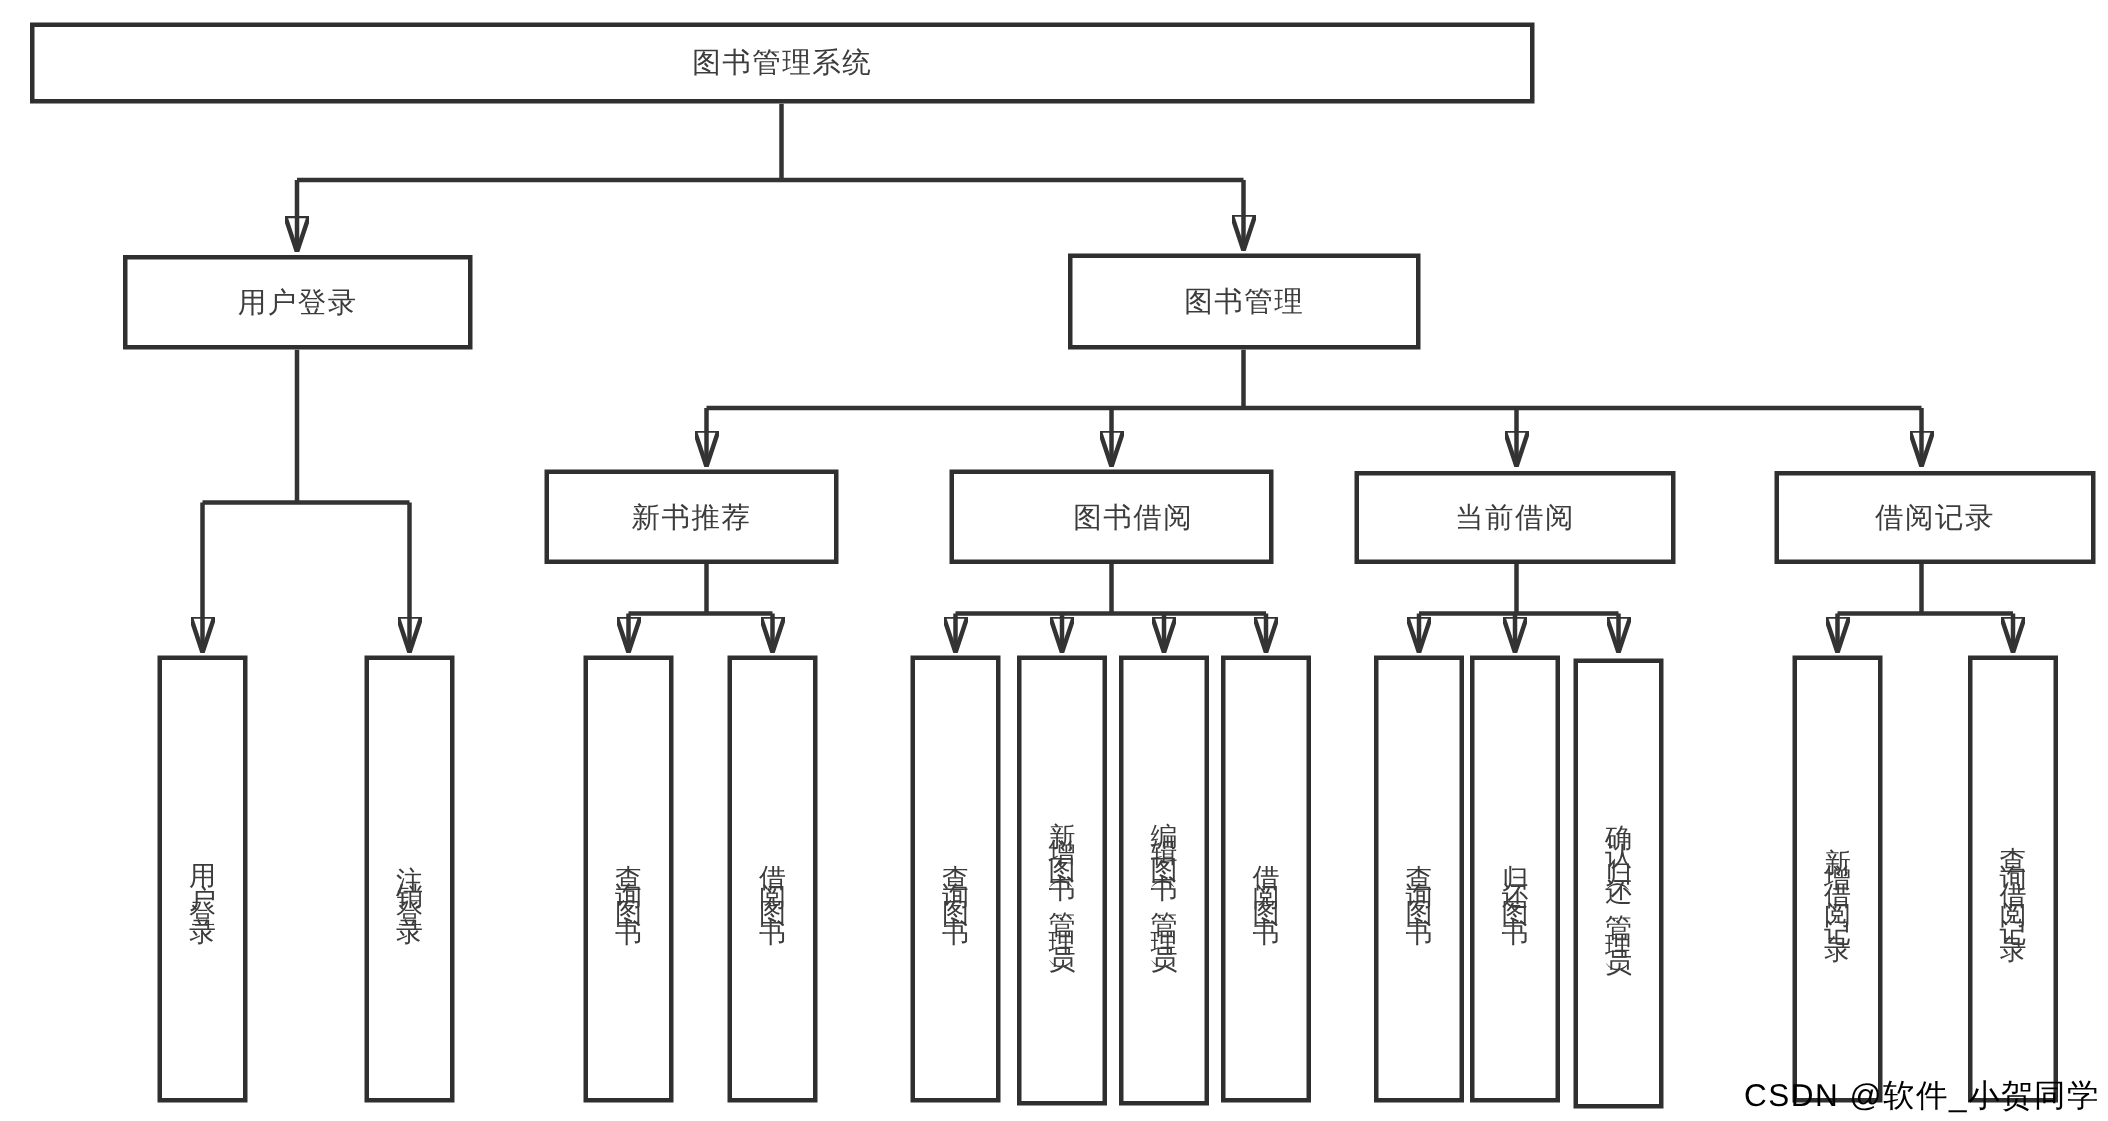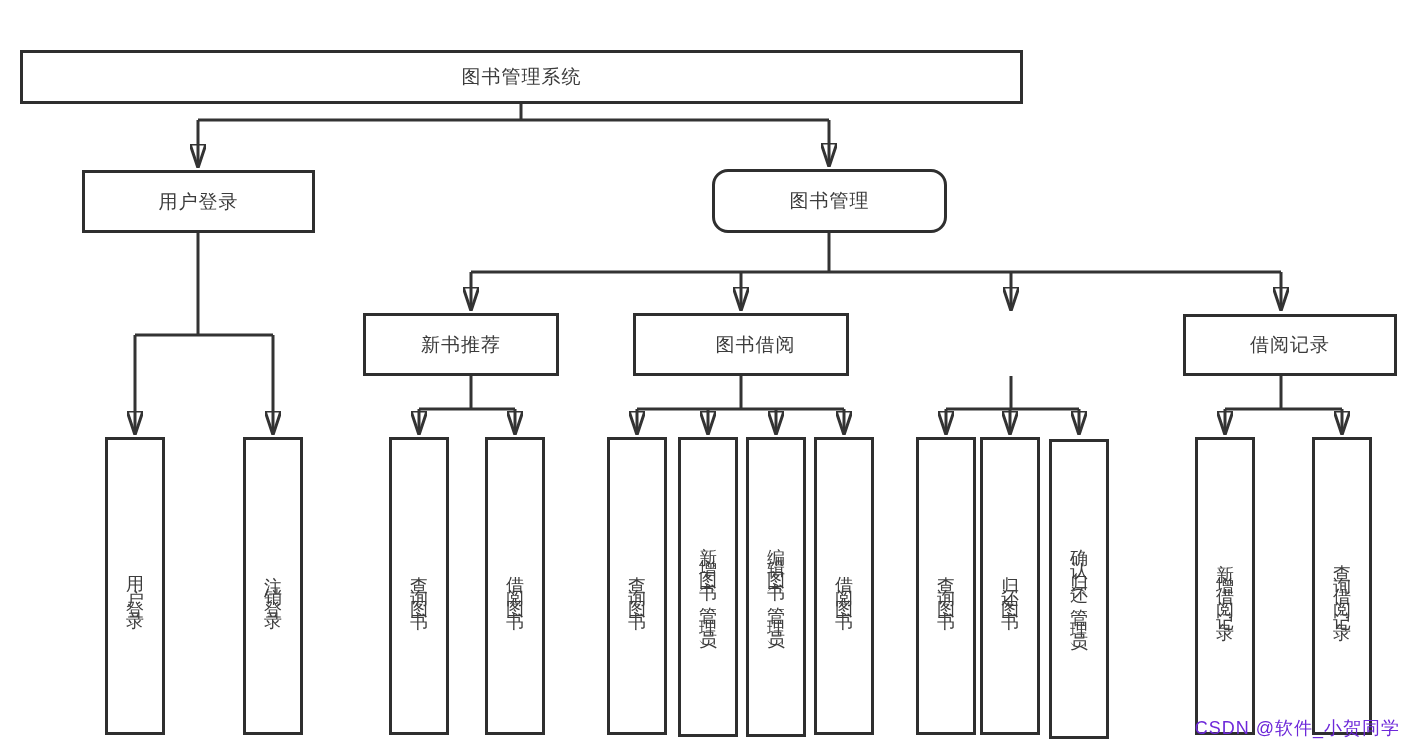--- a/index.html
+++ b/index.html
@@ -32,40 +32,40 @@
     border: 3px solid #2f2f2f;
     color: #3c3c3c;
     z-index: 2;
     display: flex;
     align-items: center;
     justify-content: center;
   }
 
   .h-node { font-size: 19px; letter-spacing: 1px; }
 
-  .root-node { font-size: 19px; margin-top: 35px; }
+  .root-node { font-size: 19px; }
 
   .v-node { }
   .v-node span {
     writing-mode: vertical-rl;
     text-orientation: mixed;
     font-size: 18px;
     letter-spacing: 12px;
     line-height: 1;
     color: #3c3c3c;
     white-space: nowrap;
   }
 
   .watermark {
     position: absolute;
     right: 5px;
     top: 716px;
     z-index: 5;
-    font-size: 18px;
-    color: #6d28d9;
+    font-size: 21px;
+    color: #000000;
     letter-spacing: 1px;
     white-space: nowrap;
   }
 </style>
 </head>
 <body>
 
 <div class="canvas">
 
   <svg class="connectors" viewBox="0 0 1405 747" xmlns="http://www.w3.org/2000/svg">
@@ -113,26 +113,27 @@
     <path d="M1281 376 V409"></path>
     <path d="M1225 409 H1342"></path>
     <path d="M1225 409 V433" marker-end="url(#arrow)"></path>
     <path d="M1342 409 V433" marker-end="url(#arrow)"></path>
   </svg>
 
   <div class="node h-node root-node" style="left:20px; top:15px; width:1003px; height:54px;">图书管理系统</div>
 
   <div class="node h-node" style="left:82px; top:170px; width:233px; height:63px;">用户登录</div>
 
-  <div class="node h-node" style="left:712px; top:169px; width:235px; height:64px;border-radius:16px;">图书管理</div>
+  <div class="node h-node" style="left:712px; top:169px; width:235px; height:64px;">图书管理</div>
 
   <div class="node h-node" style="left:363px; top:313px; width:196px; height:63px;">新书推荐</div>
 
   <div class="node h-node" style="left:633px; top:313px; width:216px; height:63px;padding-left:29px;">图书借阅</div>
 
+  <div class="node h-node" style="left:903px; top:314px; width:214px; height:62px;">当前借阅</div>
 
   <div class="node h-node" style="left:1173px; top:314px; width:214px; height:62px;margin-left:10px;">借阅记录</div>
 
   <div class="node v-node" style="left:105px; top:437px; width:60px; height:298px;">
     <span>用户登录</span>
   </div>
 
   <div class="node v-node" style="left:243px; top:437px; width:60px; height:298px;">
     <span>注销登录</span>
   </div>

